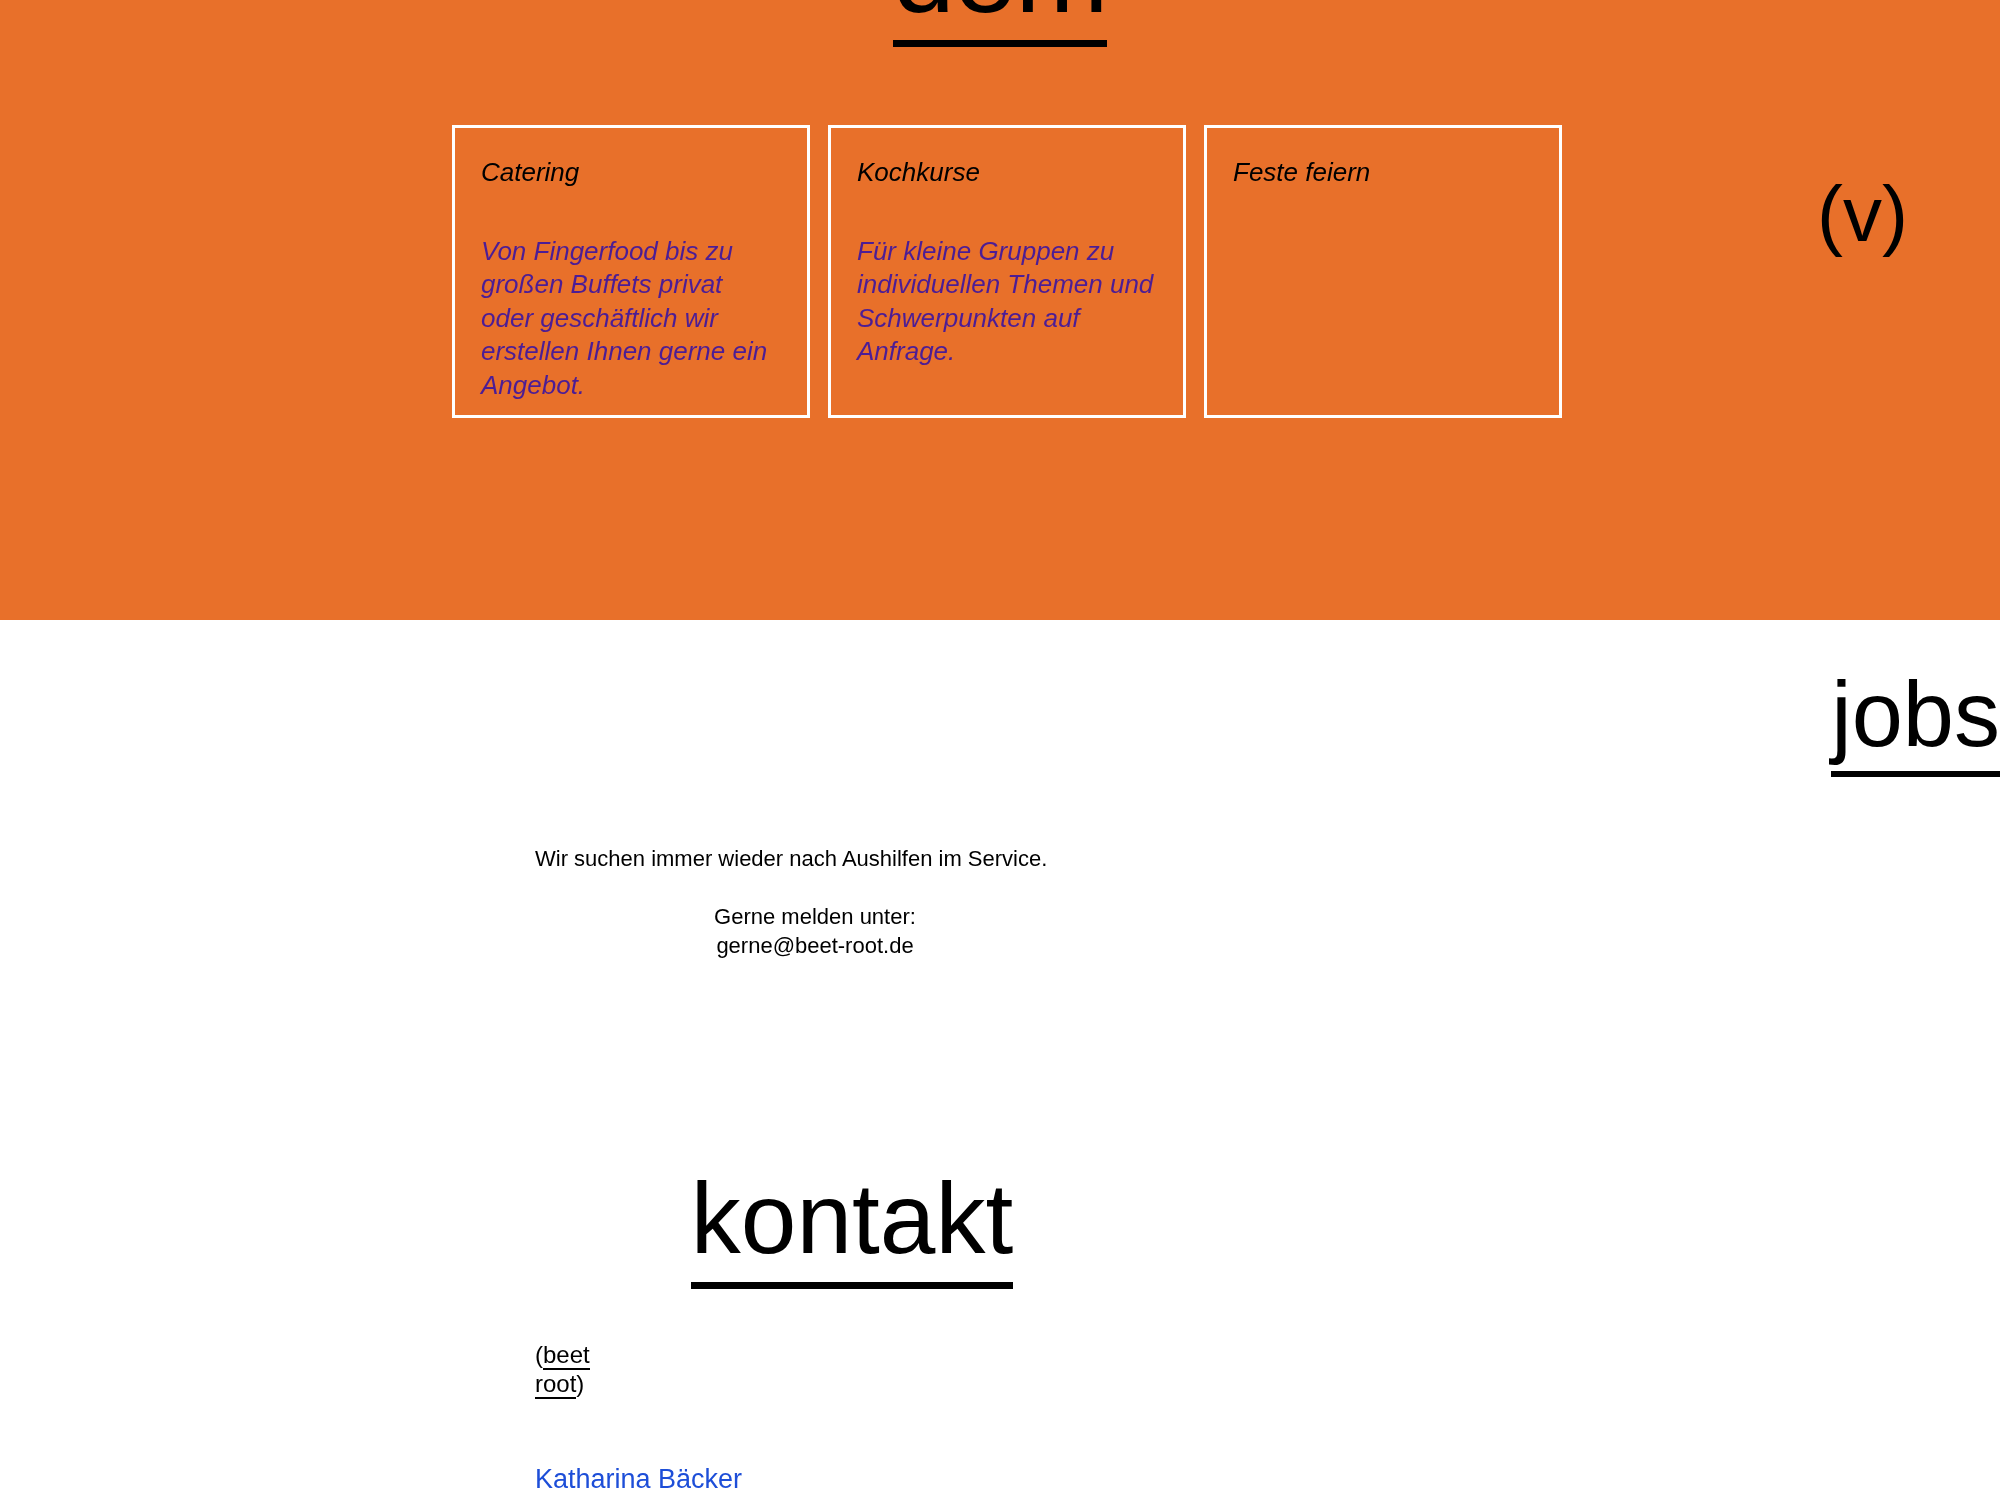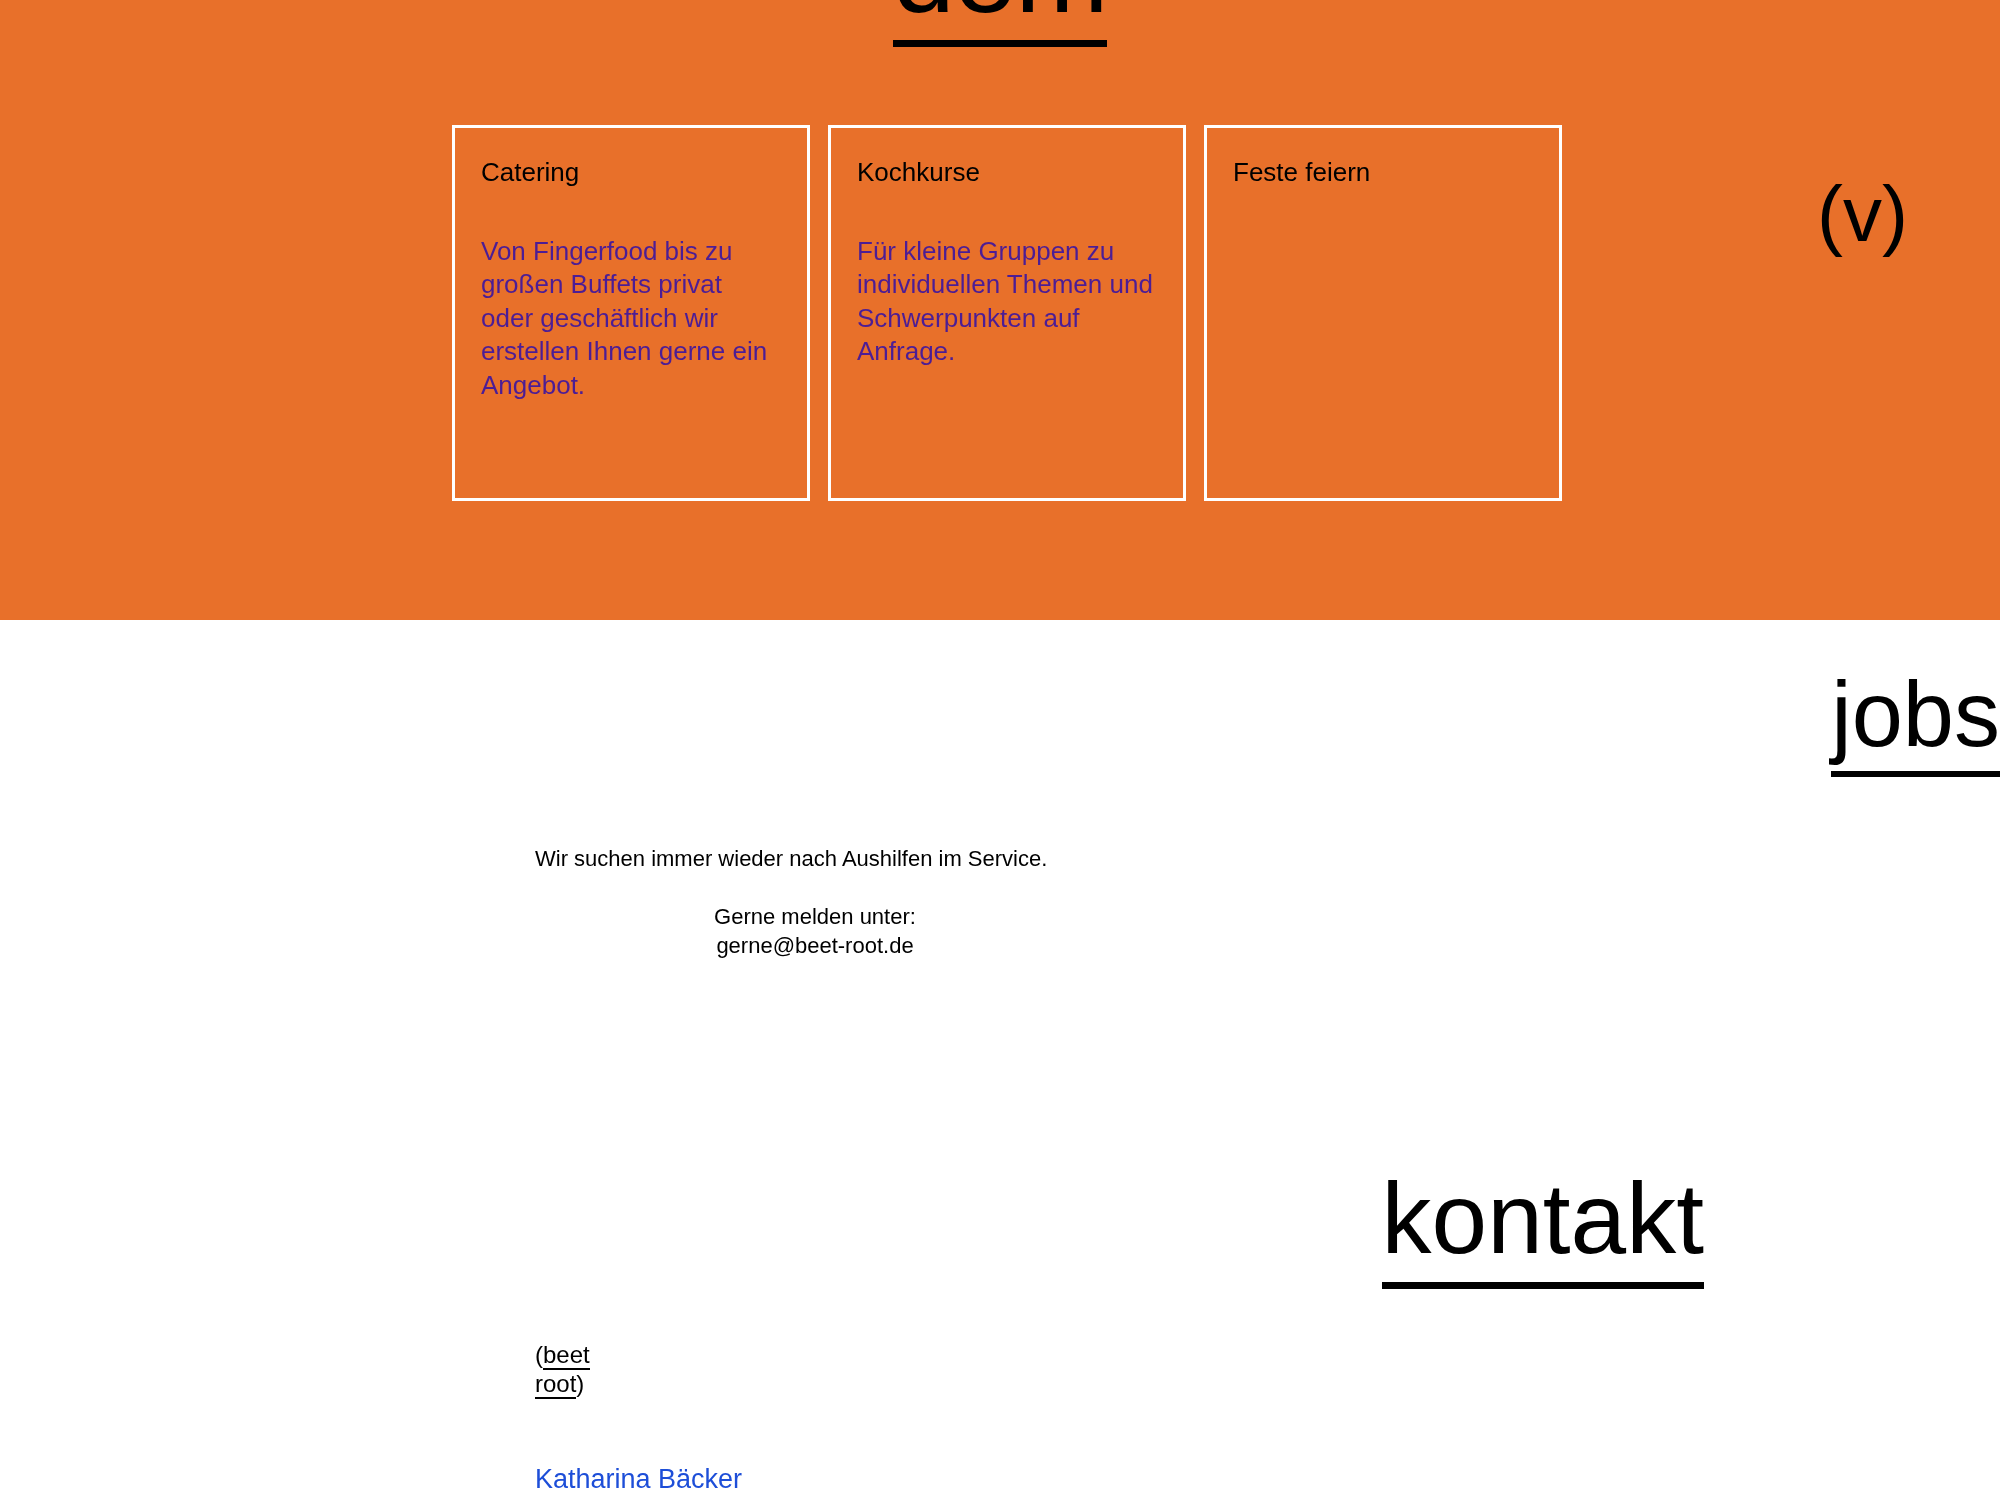--- a/index.html
+++ b/index.html
@@ -56,23 +56,24 @@
 
   .cards {
     position: absolute;
     top: 125px;
     left: 452px;
     display: flex;
     gap: 18px;
   }
   .card {
     width: 358px;
-    height: 376px;
+    height: 293px;
     border: 3px solid #ffffff;
     padding: 28px 26px 20px 26px;
+    font-style: italic;
   }
   .card-title {
     font-size: 26px;
     line-height: 1.25;
     color: #000000;
     margin-bottom: 46px;
   }
   .card-body {
     font-size: 26px;
     line-height: 1.29;
@@ -107,21 +108,21 @@
   .jobs-body p { margin-bottom: 30px; }
   .jobs-body p:last-child { margin-bottom: 0; text-align: center; }
   .jobs-body a { color: #000000; text-decoration: none; }
 
   
   .kontakt-heading {
     position: absolute;
     top: 1168px;
     left: 0;
     width: 1704px;
-    text-align: right;
+    text-align: center;
     font-size: 100px;
     line-height: 1;
     color: #000000;
   }
   .kontakt-heading span {
     border-bottom: 7px solid #000000;
     padding-bottom: 8px;
   }
 
   .brand-mark {

